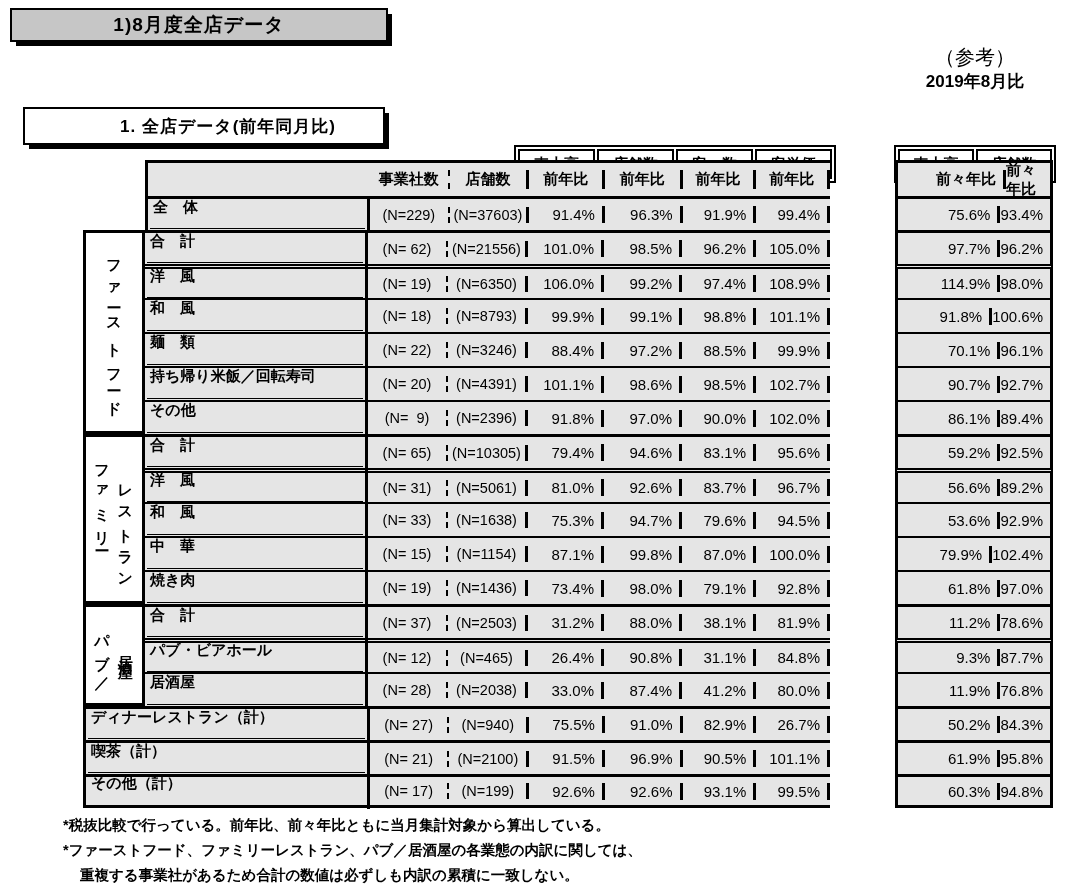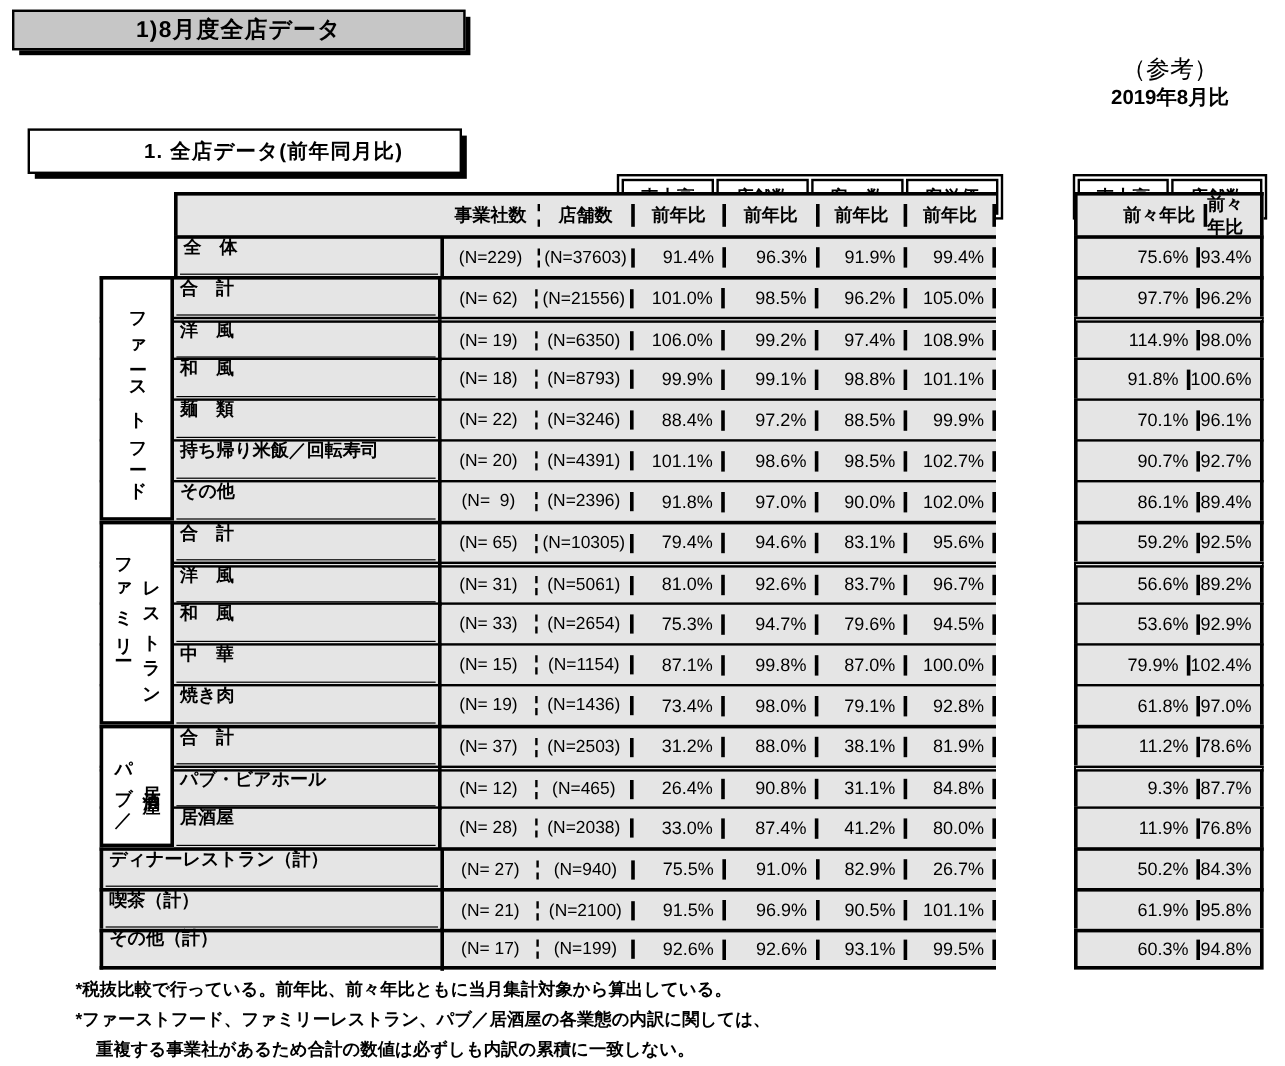--- a/index.html
+++ b/index.html
@@ -228,21 +228,21 @@
         <div class="c-p c-p1">92.6%</div>
         <div class="c-p c-p2">83.7%</div>
         <div class="c-p c-p3">96.7%</div>
       </div>
       <div class="trow left-cat">
         <div class="c-spacer"></div>
         <div class="c-label">
           <div class="lbl">和　風</div>
         </div>
         <div class="c-n c-n1">(N= 33)</div>
-        <div class="c-n c-n2">(N=2654)</div>
+        <div class="c-n c-n2">(N=1638)</div>
         <div class="c-p c-p0">75.3%</div>
         <div class="c-p c-p1">94.7%</div>
         <div class="c-p c-p2">79.6%</div>
         <div class="c-p c-p3">94.5%</div>
       </div>
       <div class="trow left-cat">
         <div class="c-spacer"></div>
         <div class="c-label">
           <div class="lbl">中　華</div>
         </div>

